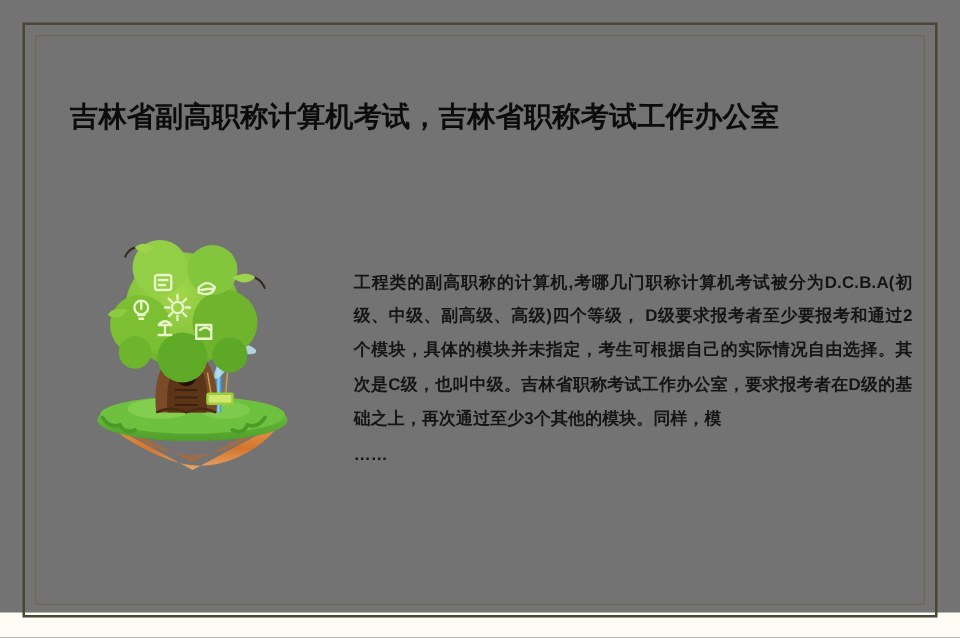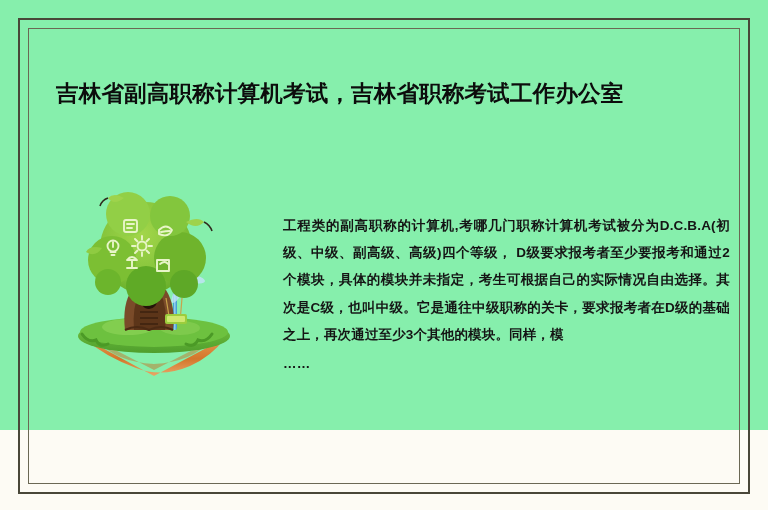--- a/index.html
+++ b/index.html
@@ -9,22 +9,22 @@
   body {
     width: 768px;
     height: 510px;
     background: #fdfbf4;
     font-family: "Liberation Sans", "DejaVu Sans", sans-serif;
     overflow: hidden;
   }
   #page {
     position: relative;
     width: 768px;
-    height: 430px;
-    background: #86efac;
+    height: 490px;
+    background: #737373;
     box-sizing: border-box;
   }
   
   .frame-outer {
     position: absolute;
     left: 18px;
     top: 18px;
     width: 732px;
     height: 476px;
     border: 2px solid #494738;
@@ -206,17 +206,17 @@
         </g>
         <g>
           <path d="M95 74 h12 v11 h-12 Z"></path>
           <path d="M98 78 q5 -4 8 0"></path>
         </g>
       </g>
     </svg>
   </div>
 
   <div class="article">
-    <p>工程类的副高职称的计算机,考哪几门职称计算机考试被分为D.C.B.A(初级、中级、副高级、高级)四个等级， D级要求报考者至少要报考和通过2个模块，具体的模块并未指定，考生可根据自己的实际情况自由选择。其次是C级，也叫中级。它是通往中级职称的关卡，要求报考者在D级的基础之上，再次通过至少3个其他的模块。同样，模</p>
+    <p>工程类的副高职称的计算机,考哪几门职称计算机考试被分为D.C.B.A(初级、中级、副高级、高级)四个等级， D级要求报考者至少要报考和通过2个模块，具体的模块并未指定，考生可根据自己的实际情况自由选择。其次是C级，也叫中级。吉林省职称考试工作办公室，要求报考者在D级的基础之上，再次通过至少3个其他的模块。同样，模</p>
     <p class="ellipsis">……</p>
   </div>
 
 </div>
 
 </body></html>

